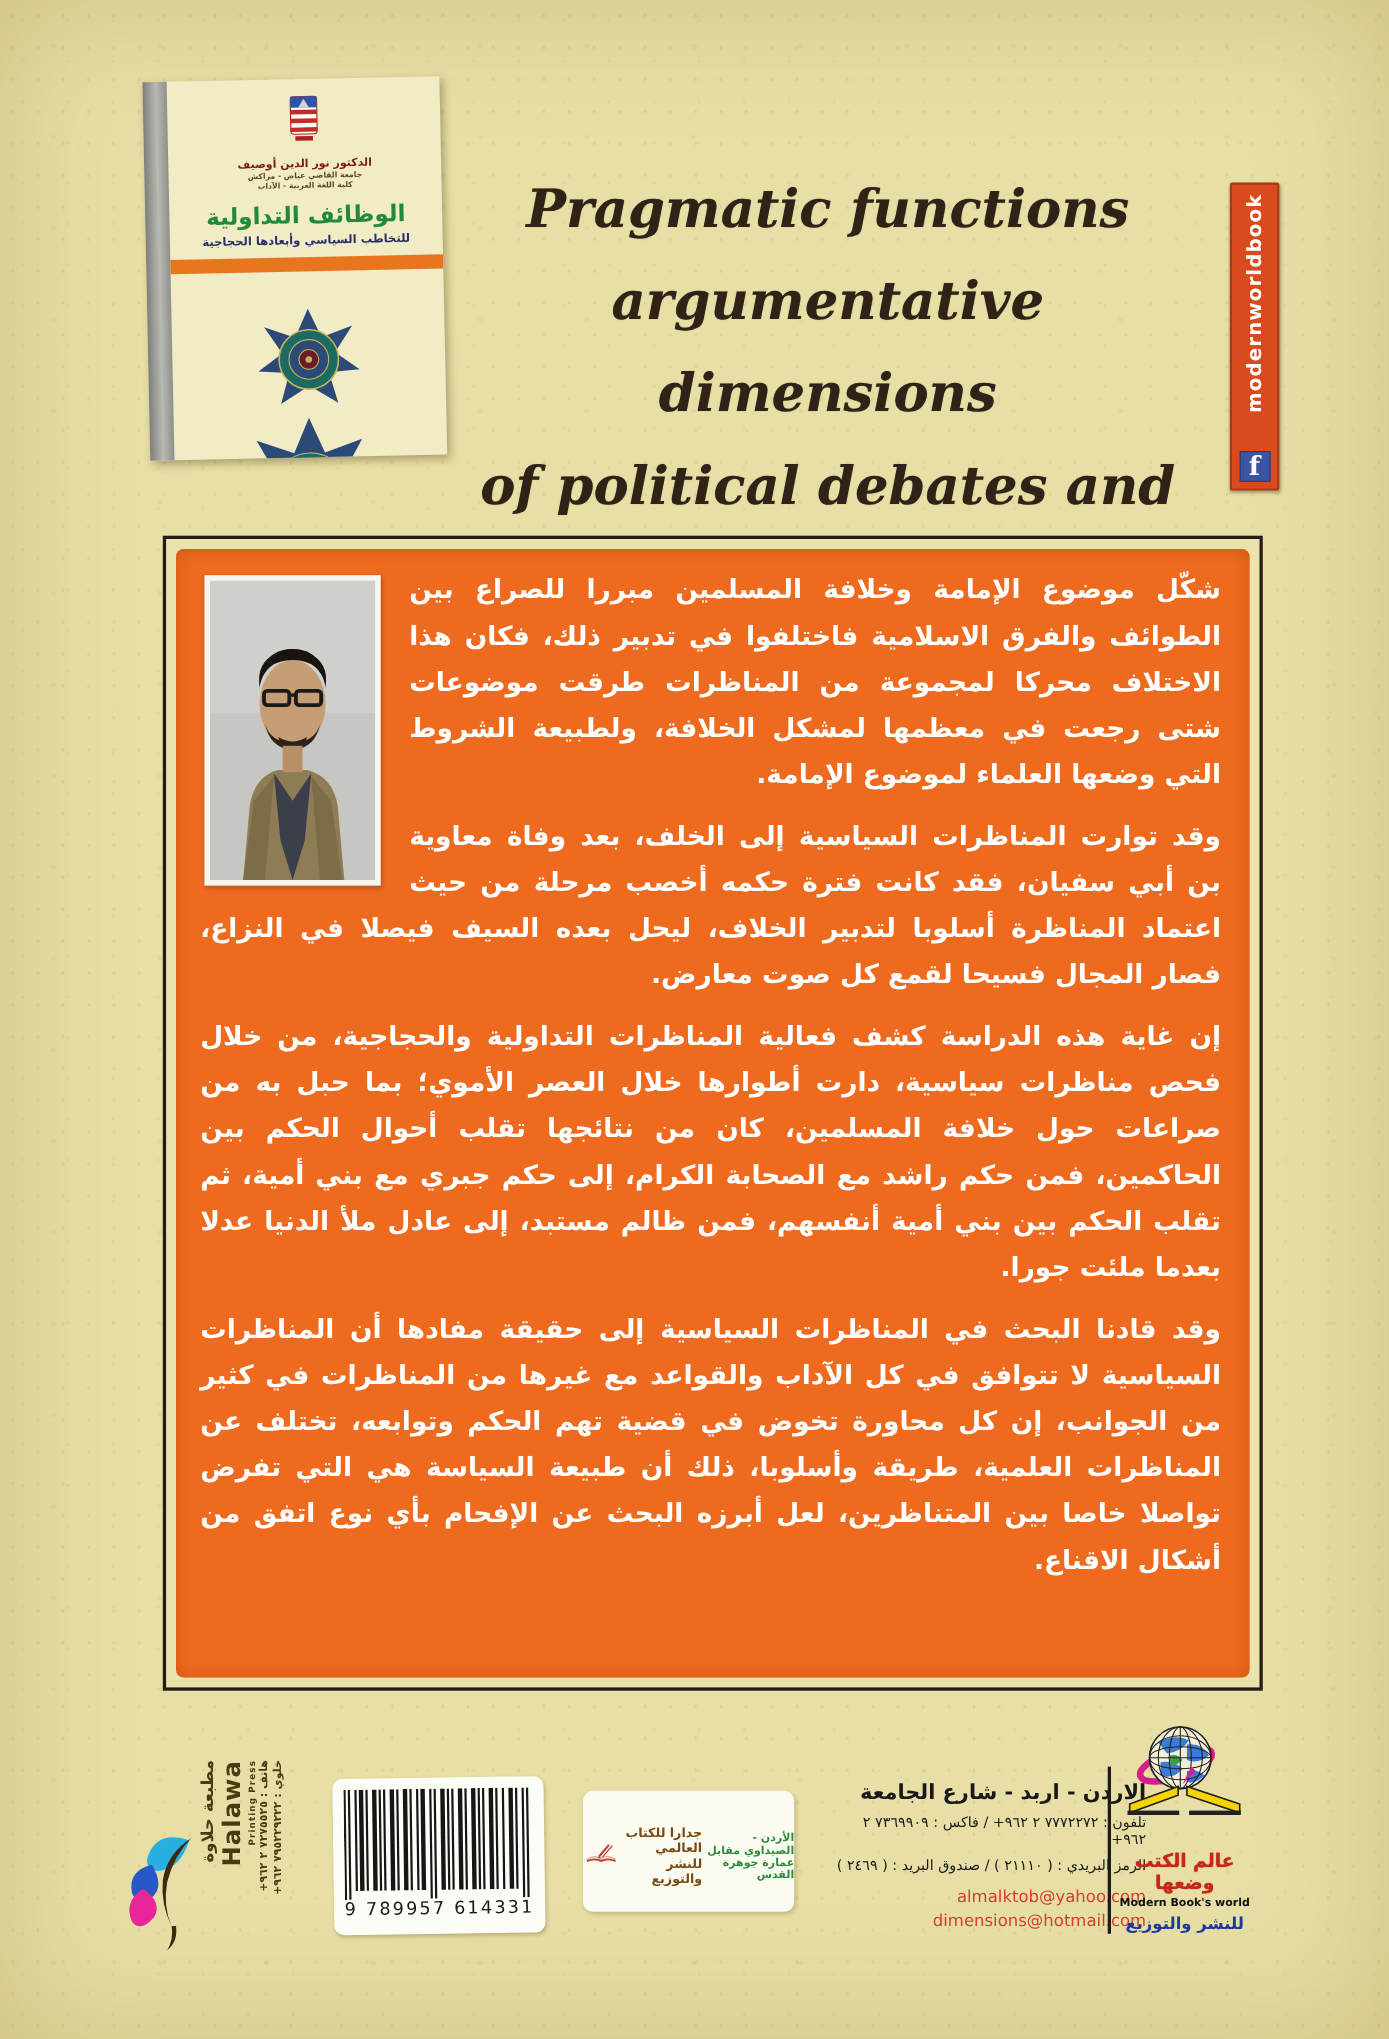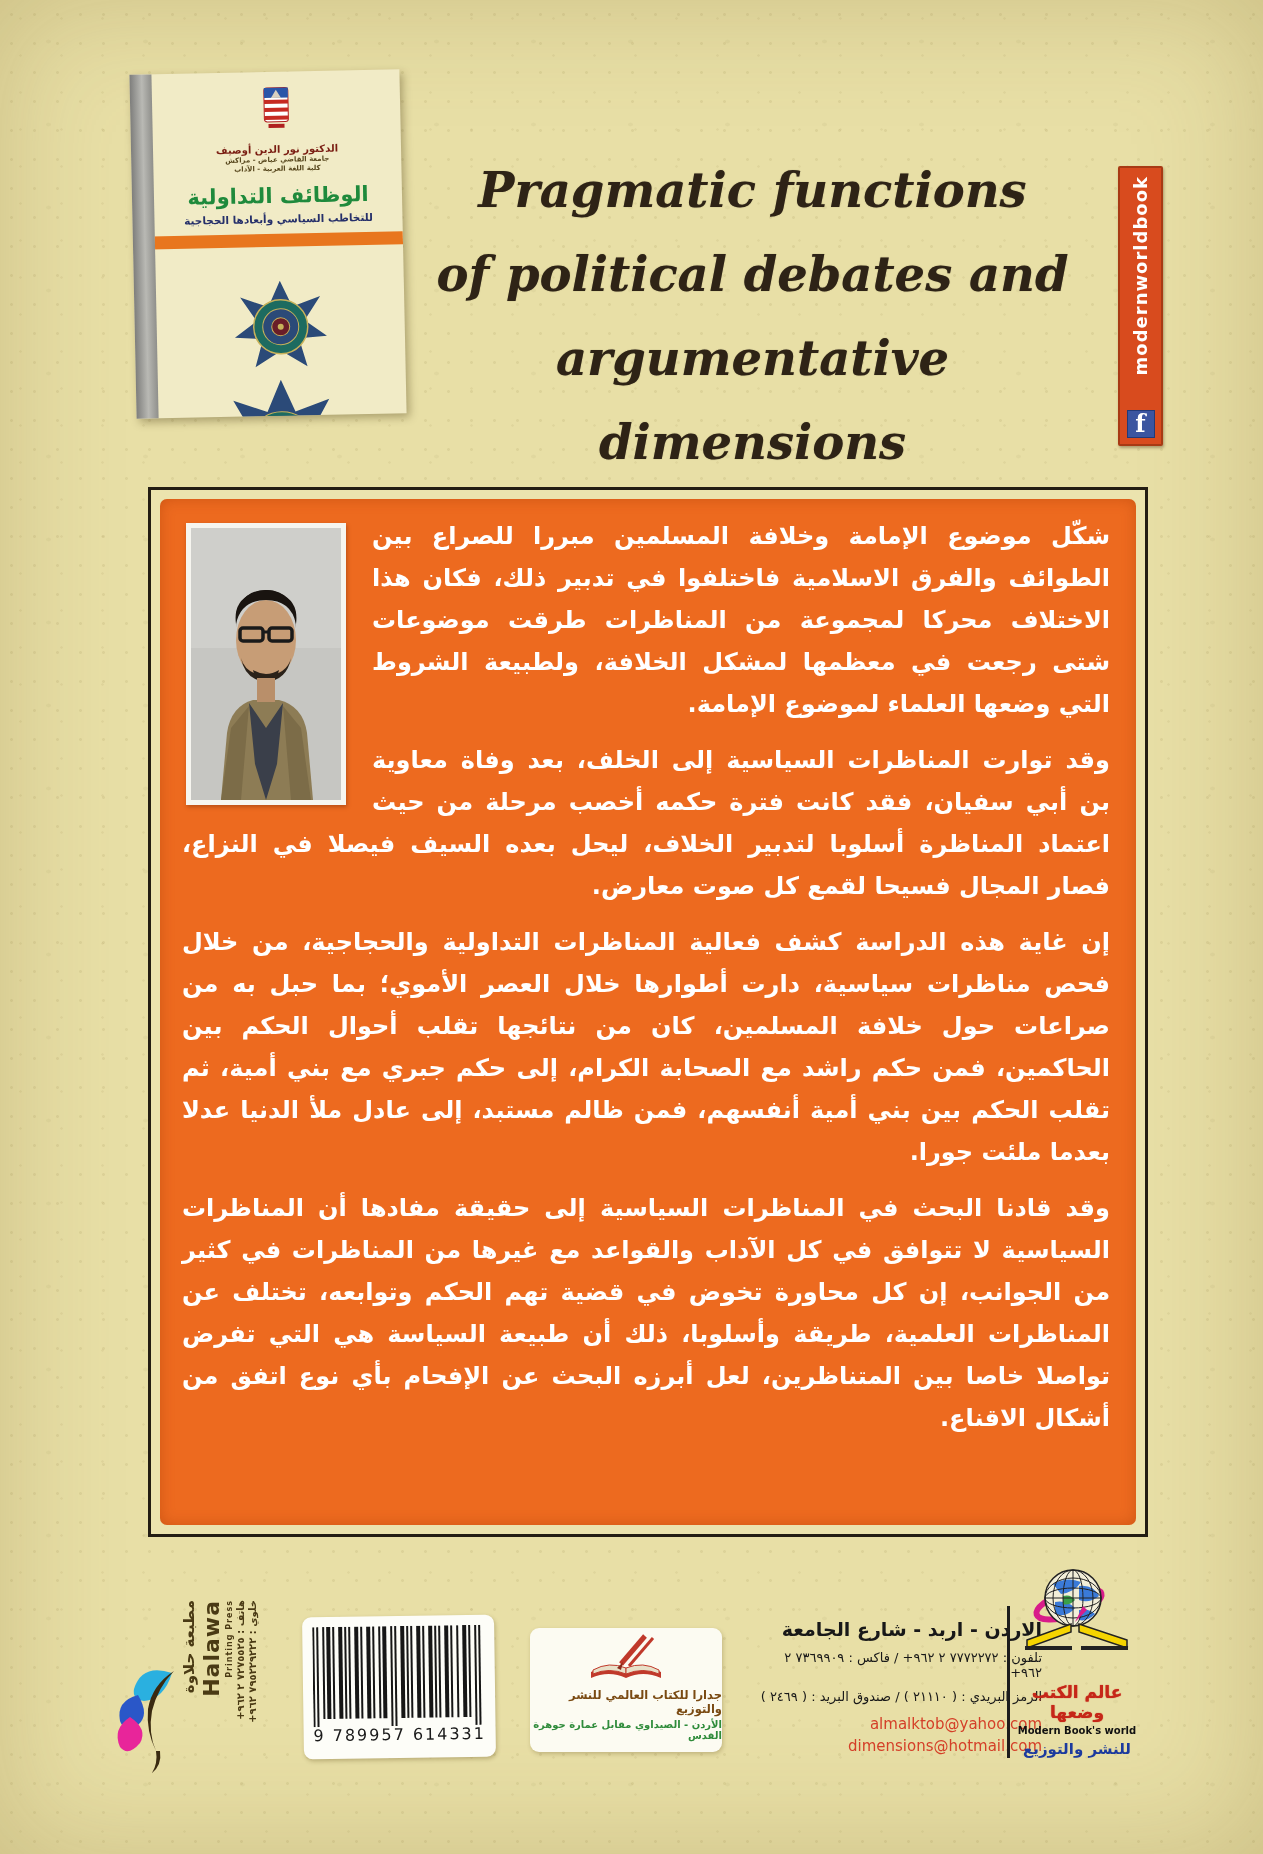--- a/index.html
+++ b/index.html
@@ -95,23 +95,23 @@
   .barcode-card {
     position:absolute; left:303px; top:1616px; width:192px; height:142px;
     background:#fdfdf8; border-radius:9px; transform:rotate(-0.8deg);
     box-shadow:1px 2px 4px rgba(80,60,10,.3);
     display:flex; flex-direction:column; align-items:center; padding-top:10px;
   }
   .barcode-num { font-size:16px; color:#1a1a1a; letter-spacing:2px; margin-top:-1px;
     font-family:"DejaVu Sans", sans-serif; }
 
   .jadara-card {
-    position:absolute; left:530px; top:1628px; width:192px; height:124px;
+    position:absolute; left:530px; top:1628px; width:192px; height:110px;
     background:#fcfbf2; border-radius:9px; box-shadow:1px 2px 4px rgba(80,60,10,.25);
-    display:flex; flex-direction:column; align-items:center; padding-top:6px;
+    display:flex; flex-direction:row; align-items:center; padding-top:6px;
   }
   .jadara-name { color:#7a4a12; font-weight:bold; font-size:11.5px; direction:rtl; margin-top:2px; }
   .jadara-addr { color:#2e8b3a; font-weight:bold; font-size:10px; direction:rtl; margin-top:3px; }
 
   .contact-block { position:absolute; left:712px; top:1618px; width:290px;
     direction:rtl; text-align:right; color:#181818;margin-left:40px; }
   .contact-address { font-weight:bold; font-size:19px; margin-bottom:10px; }
   .contact-line { font-weight:normal; font-size:13px; margin-bottom:9px; }
   .contact-email { direction:ltr; text-align:right; color:#d43f28; font-size:15px; line-height:22px; }
 
@@ -164,22 +164,22 @@
           <circle r="34" fill="#1d6b60" stroke="#c8b25a"></circle>
           <circle r="22" fill="#2b4a78" stroke="#c8b25a"></circle>
           <circle r="11" fill="#6a1d28" stroke="#c8b25a"></circle>
         </g>
       </svg>
     </div>
   </div>
 
   <div class="eng-title">
     <div>Pragmatic functions</div>
+    <div>argumentative dimensions</div>
     <div>of political debates and</div>
-    <div>argumentative dimensions</div>
   </div>
 
   <div class="fb-banner">
     <span class="vtext">modernworldbook</span>
     <span class="fb-f">f</span>
   </div>
 
   <div class="blurb-frame">
     <div class="blurb-panel">
       <div class="blurb-text">

